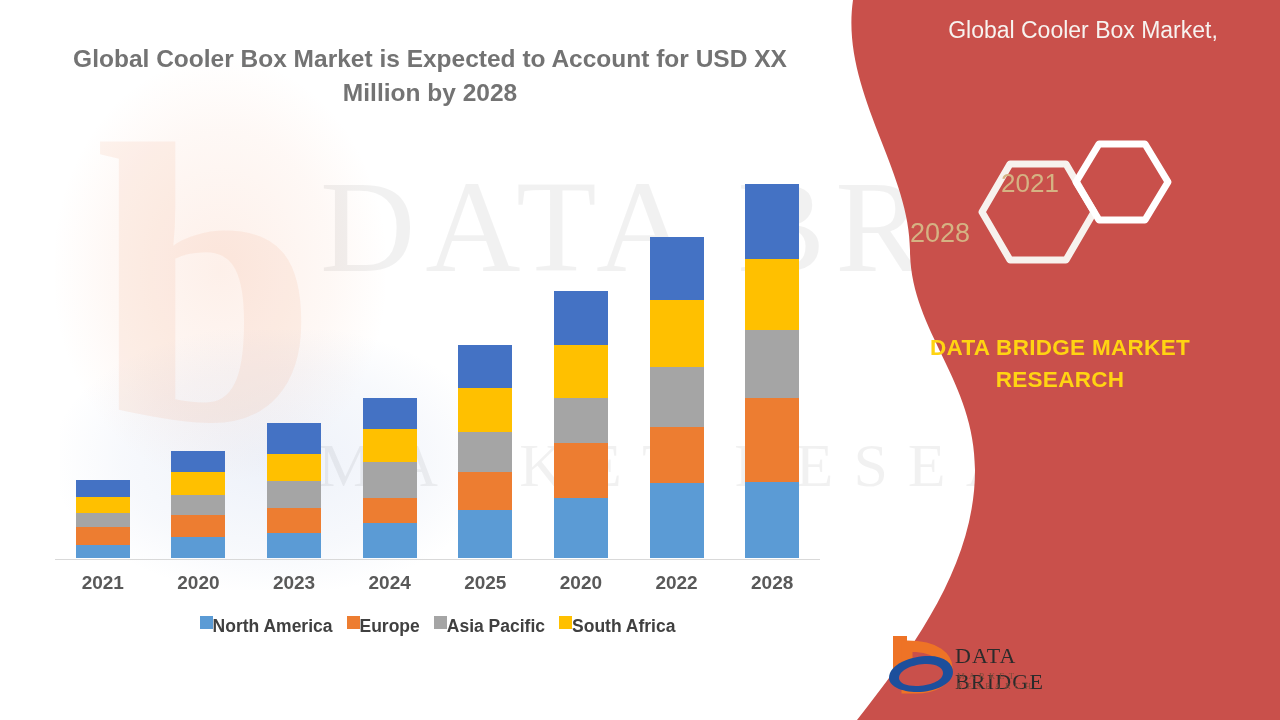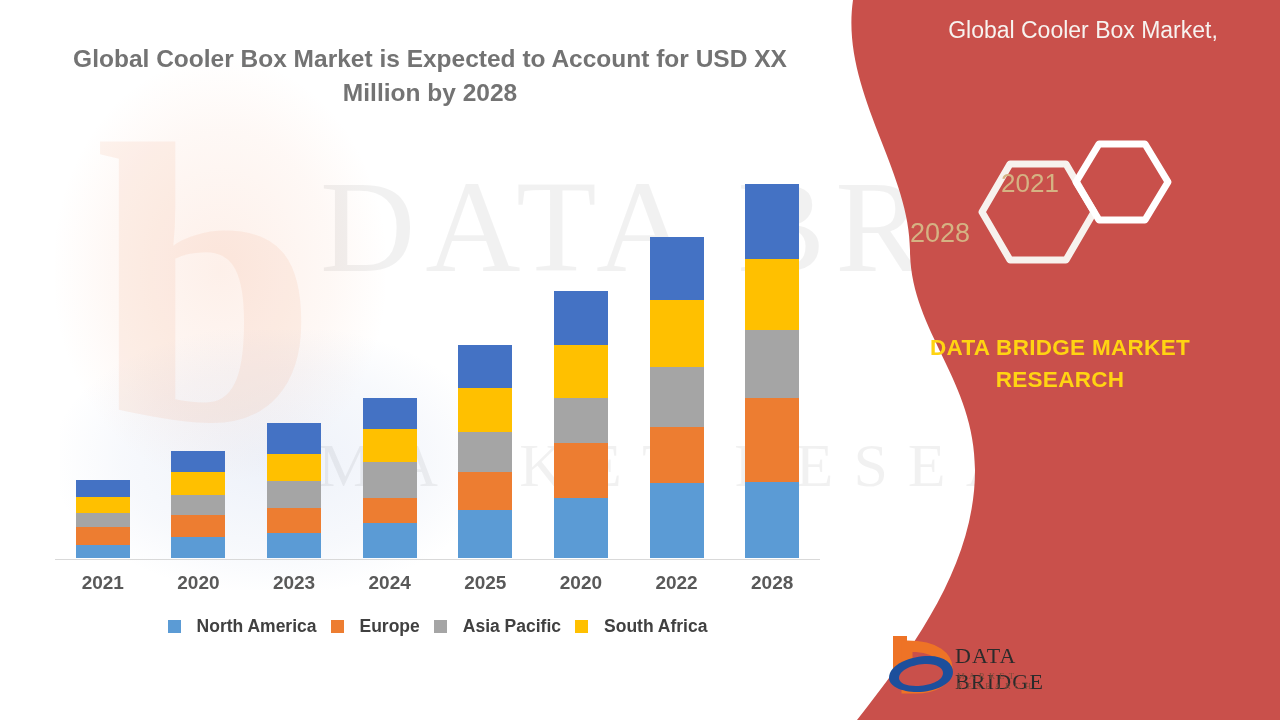--- a/index.html
+++ b/index.html
@@ -148,22 +148,21 @@
     left: 55px;
     top: 616px;
     width: 765px;
     display: flex;
     justify-content: center;
     align-items: center;
     gap: 14px;
   }
   .legend-item {
     display: flex;
-    align-items: center;
-    gap: 16px;
+    gap: 0;
   }
   .legend-swatch {
     width: 13px;
     height: 13px;
     flex: 0 0 13px;
   }
   .legend-label {
     font-size: 17.5px;
     color: #404040;
     font-weight: 600;

